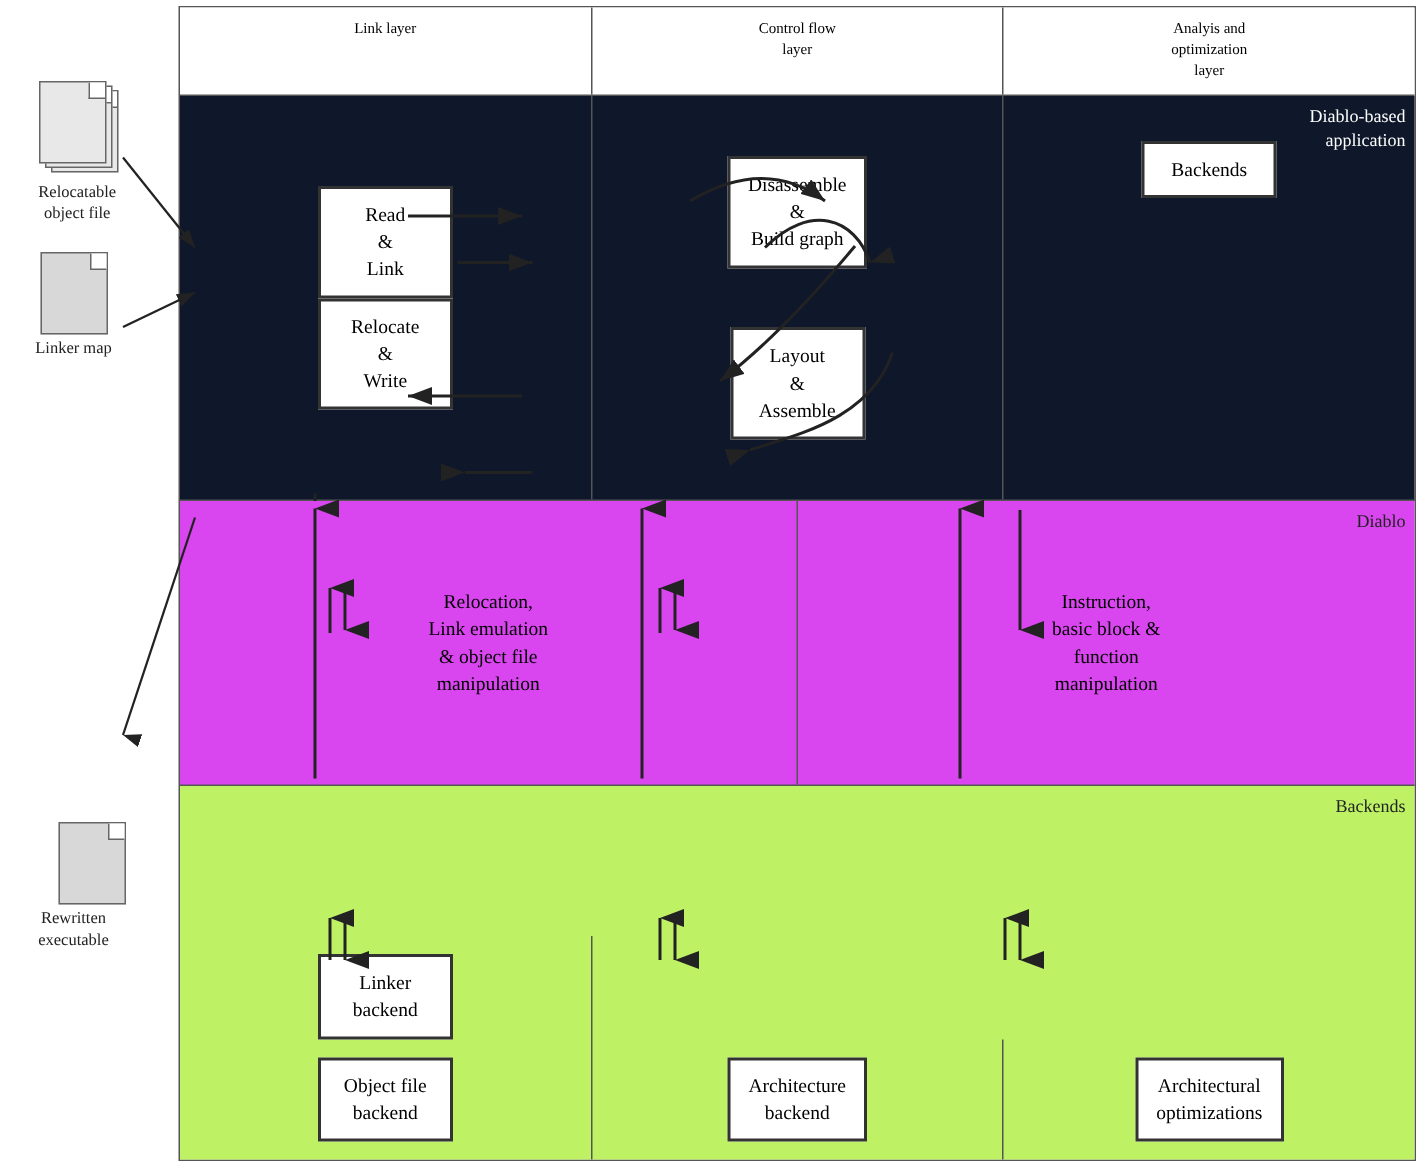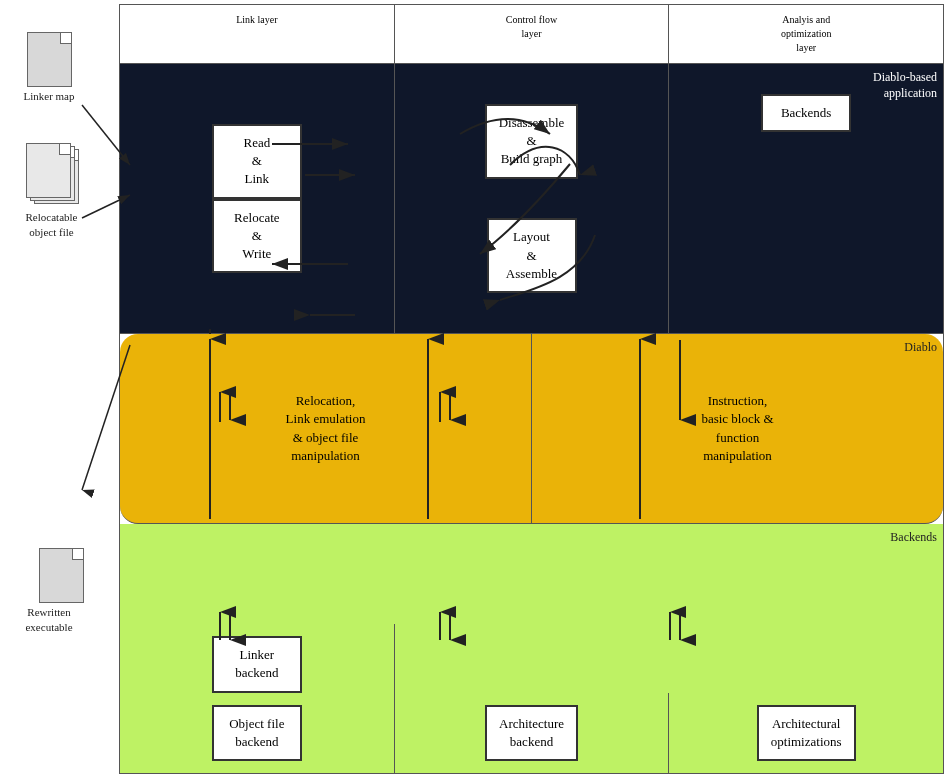--- a/index.html
+++ b/index.html
@@ -123,26 +123,25 @@
       background: #fff;
       text-align: center;
       padding: 8px 12px;
       line-height: 1.4;
       font-size: 13px;
       min-width: 90px;
     }
 
     
     .layer-diablo {
-      background: #eab308;
+      background: #d946ef;
       border-bottom: 1.5px solid #555;
       display: flex;
       position: relative;
       flex: 0 0 200px;
-      border-radius: 18px;
     }
 
     
     .layer-backends {
       background: #bef264;
       display: flex;
       position: relative;
       flex: 1;
       align-items: flex-end;
     }
@@ -202,33 +201,33 @@
     }
 
   </style>
 </head>
 <body>
 
 <div class="page">
 
   <div class="left-panel">
 
-    <div style="display:flex; flex-direction:column; align-items:center; margin-top:18px; margin-left:5px;">
-      <div class="single-doc"></div>
-      <div class="doc-label" style="font-size:11px; text-align:center; margin-top:2px;">Linker map</div>
-    </div>
-
     <div style="display:flex; flex-direction:column; align-items:center; margin-top:40px; margin-left:5px;">
       <div class="doc-stack">
         <div class="doc-page" style="top:6px; left:10px;"></div>
         <div class="doc-page" style="top:3px; left:6px;"></div>
         <div class="doc-page" style="top:0px; left:2px;"></div>
       </div>
       <div class="doc-label" style="width:75px; font-size:11px; text-align:center; margin-top:2px;">Relocatable
 object file</div>
+    </div>
+
+    <div style="display:flex; flex-direction:column; align-items:center; margin-top:18px; margin-left:5px;">
+      <div class="single-doc"></div>
+      <div class="doc-label" style="font-size:11px; text-align:center; margin-top:2px;">Linker map</div>
     </div>
 
     <div style="flex:1;"></div>
 
     <div style="display:flex; flex-direction:column; align-items:flex-end; margin-bottom:140px; margin-left:5px;">
       <div class="single-doc"></div>
       <div class="doc-label" style="font-size:11px; text-align:center; margin-top:2px;">Rewritten
 executable</div>
     </div>
   </div>

